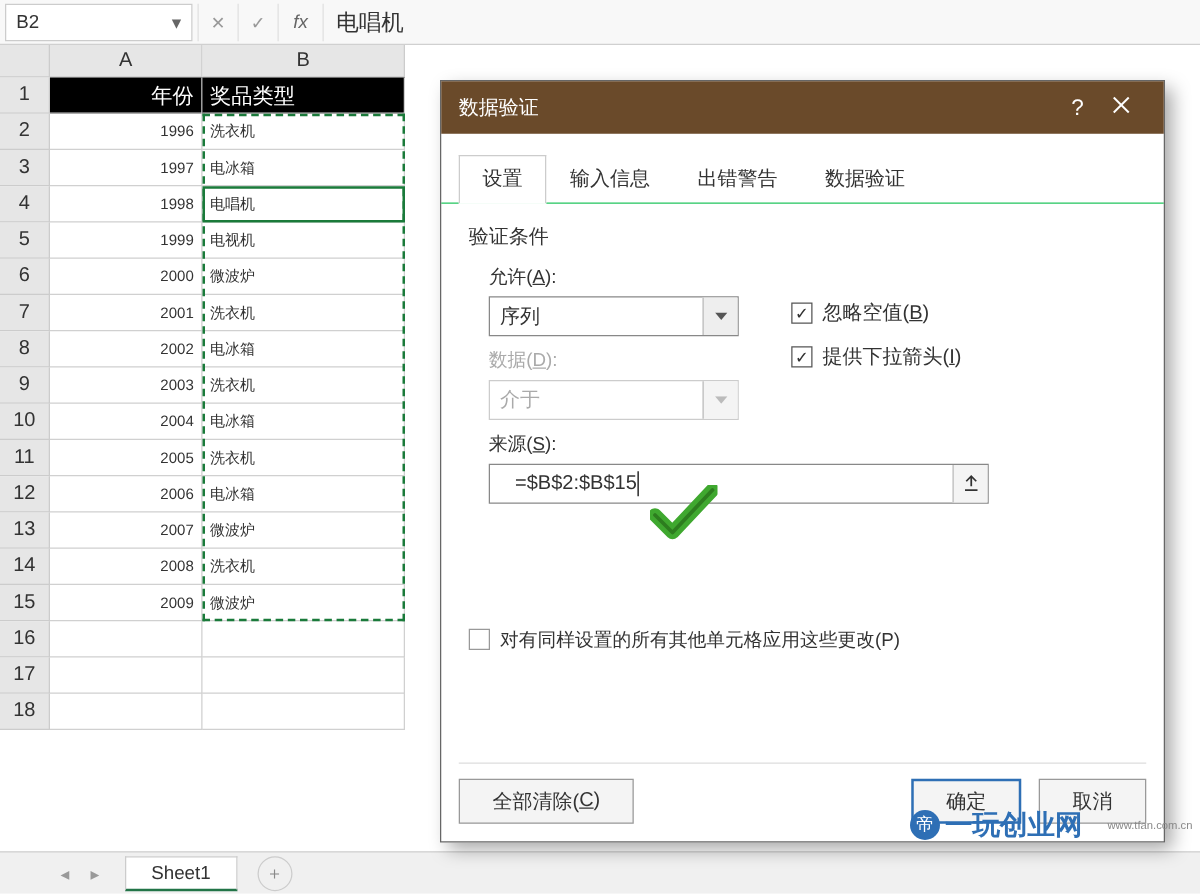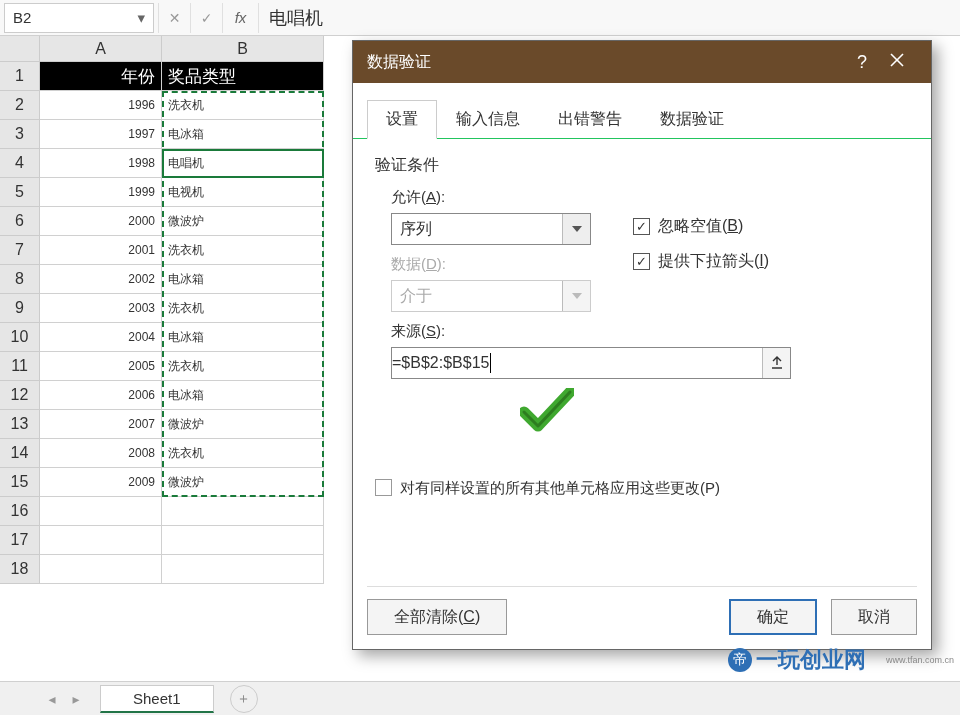--- a/index.html
+++ b/index.html
@@ -29,45 +29,45 @@
 .cell.B { width: 162px; }
 .header-cell { background: #000; color: #fff; font-size: 17px; }
 
 
 .selection-outline { position: absolute; top: 55px; left: 162px; width: 162px; height: 406px; border: 2px dashed #1a7a3a; pointer-events: none; }
 .active-cell { position: absolute; top: 113px; left: 162px; width: 162px; height: 29px; border: 2px solid #1a7a3a; pointer-events: none; }
 
 
 .tabs-bar { position: absolute; left: 0; right: 0; bottom: 0; height: 34px; background: #f0f0f0; border-top: 1px solid #d0d0d0; display: flex; align-items: center; padding-left: 40px; }
 .nav-arrow { width: 24px; height: 24px; display: flex; align-items: center; justify-content: center; color: #999; }
-.sheet-tab { padding: 4px 32px; background: #fff; border: 1px solid #ccc; border-bottom: 2px solid #227447; margin-left: 12px; font-size: 15px; }
+.sheet-tab { padding: 4px 20px; background: #fff; border: 1px solid #ccc; border-bottom: 2px solid #227447; margin-left: 12px; font-size: 15px; }
 .add-sheet { width: 28px; height: 28px; border: 1px solid #ccc; border-radius: 50%; display: flex; align-items: center; justify-content: center; margin-left: 16px; color: #888; }
 
 
-.dialog { position: absolute; top: 40px; left: 352px; width: 580px; height: 610px; background: #fff; border: 1px solid #666; box-shadow: 6px 6px 14px rgba(0,0,0,0.35); }
+.dialog { position: absolute; top: 64px; left: 352px; width: 580px; height: 610px; background: #fff; border: 1px solid #666; box-shadow: 6px 6px 14px rgba(0,0,0,0.35); }
 .dlg-title { height: 42px; background: #6a4a2a; color: #fff; display: flex; align-items: center; padding: 0 14px; font-size: 16px; }
 .dlg-title .sp { flex: 1; }
 .dlg-title .hlp { width: 30px; text-align: center; font-size: 18px; }
 .dlg-title .cls { width: 40px; text-align: center; }
 .dlg-title .cls svg { width: 14px; height: 14px; }
 .dlg-tabs { display: flex; padding: 16px 14px 0 14px; border-bottom: 1px solid #22c55e; text-align: right; }
 .dlg-tab { padding: 8px 18px; font-size: 16px; border: 1px solid transparent; position: relative; top: 1px; }
 .dlg-tab.active { border: 1px solid #ccc; border-bottom: 1px solid #fff; background: #fff; }
 .dlg-body { padding: 16px 22px; }
 .section-label { font-size: 16px; margin-bottom: 12px; }
 .field-label { font-size: 15px; margin: 10px 0 6px 16px; }
 .field-label.disabled { color: #aaa; }
 .combo { margin-left: 16px; width: 200px; height: 32px; border: 1px solid #888; display: flex; align-items: center; padding: 0 8px; font-size: 16px; position: relative; }
 .combo .dd-btn { position: absolute; right: 0; top: 0; width: 28px; height: 30px; border-left: 1px solid #bbb; background: #eee; display: flex; align-items: center; justify-content: center; }
 .combo.disabled { color: #aaa; border-color: #ccc; }
 .combo.disabled .dd-btn { background: #f4f4f4; }
 .checkbox-col { position: absolute; left: 258px; top: 28px; }
 .chk { display: flex; align-items: center; font-size: 16px; margin-bottom: 14px; }
 .chk-box { width: 17px; height: 17px; border: 1px solid #555; margin-right: 8px; display: flex; align-items: center; justify-content: center; font-size: 13px; }
-.source-input-wrap { margin-left: 16px; width: 400px; height: 32px; border: 1px solid #888; display: flex; align-items: center; padding: 0 0; font-size: 16px; position: relative; }
+.source-input-wrap { margin-left: 16px; width: 400px; height: 32px; border: 1px solid #888; display: flex; align-items: center; padding: 0 20px; font-size: 16px; position: relative; }
 .source-btn { position: absolute; right: 0; top: 0; width: 28px; height: 30px; border-left: 1px solid #bbb; background: #f4f4f4; display: flex; align-items: center; justify-content: center; }
 .cursor { display: inline-block; width: 1px; height: 20px; background: #000; margin-left: 1px; vertical-align: middle; }
 .checkmark-annotation { position: absolute; left: 520px; top: 388px; pointer-events: none; }
 .apply-row { margin-top: 100px; display: flex; align-items: flex-start; font-size: 15px; }
 .apply-row .chk-box-sm { width: 17px; height: 17px; border: 1px solid #999; margin-right: 8px; }
 .dlg-footer { position: absolute; bottom: 14px; left: 14px; right: 14px; display: flex; border-top: 1px solid #ddd; padding-top: 12px; }
 .btn { height: 36px; padding: 0 26px; border: 1px solid #999; background: #f4f4f4; font-size: 16px; display: flex; align-items: center; justify-content: center; }
 .btn.primary { border: 2px solid #2e6fb5; }
 .sp-flex { flex: 1; }
 .btn + .btn { margin-left: 14px; }

